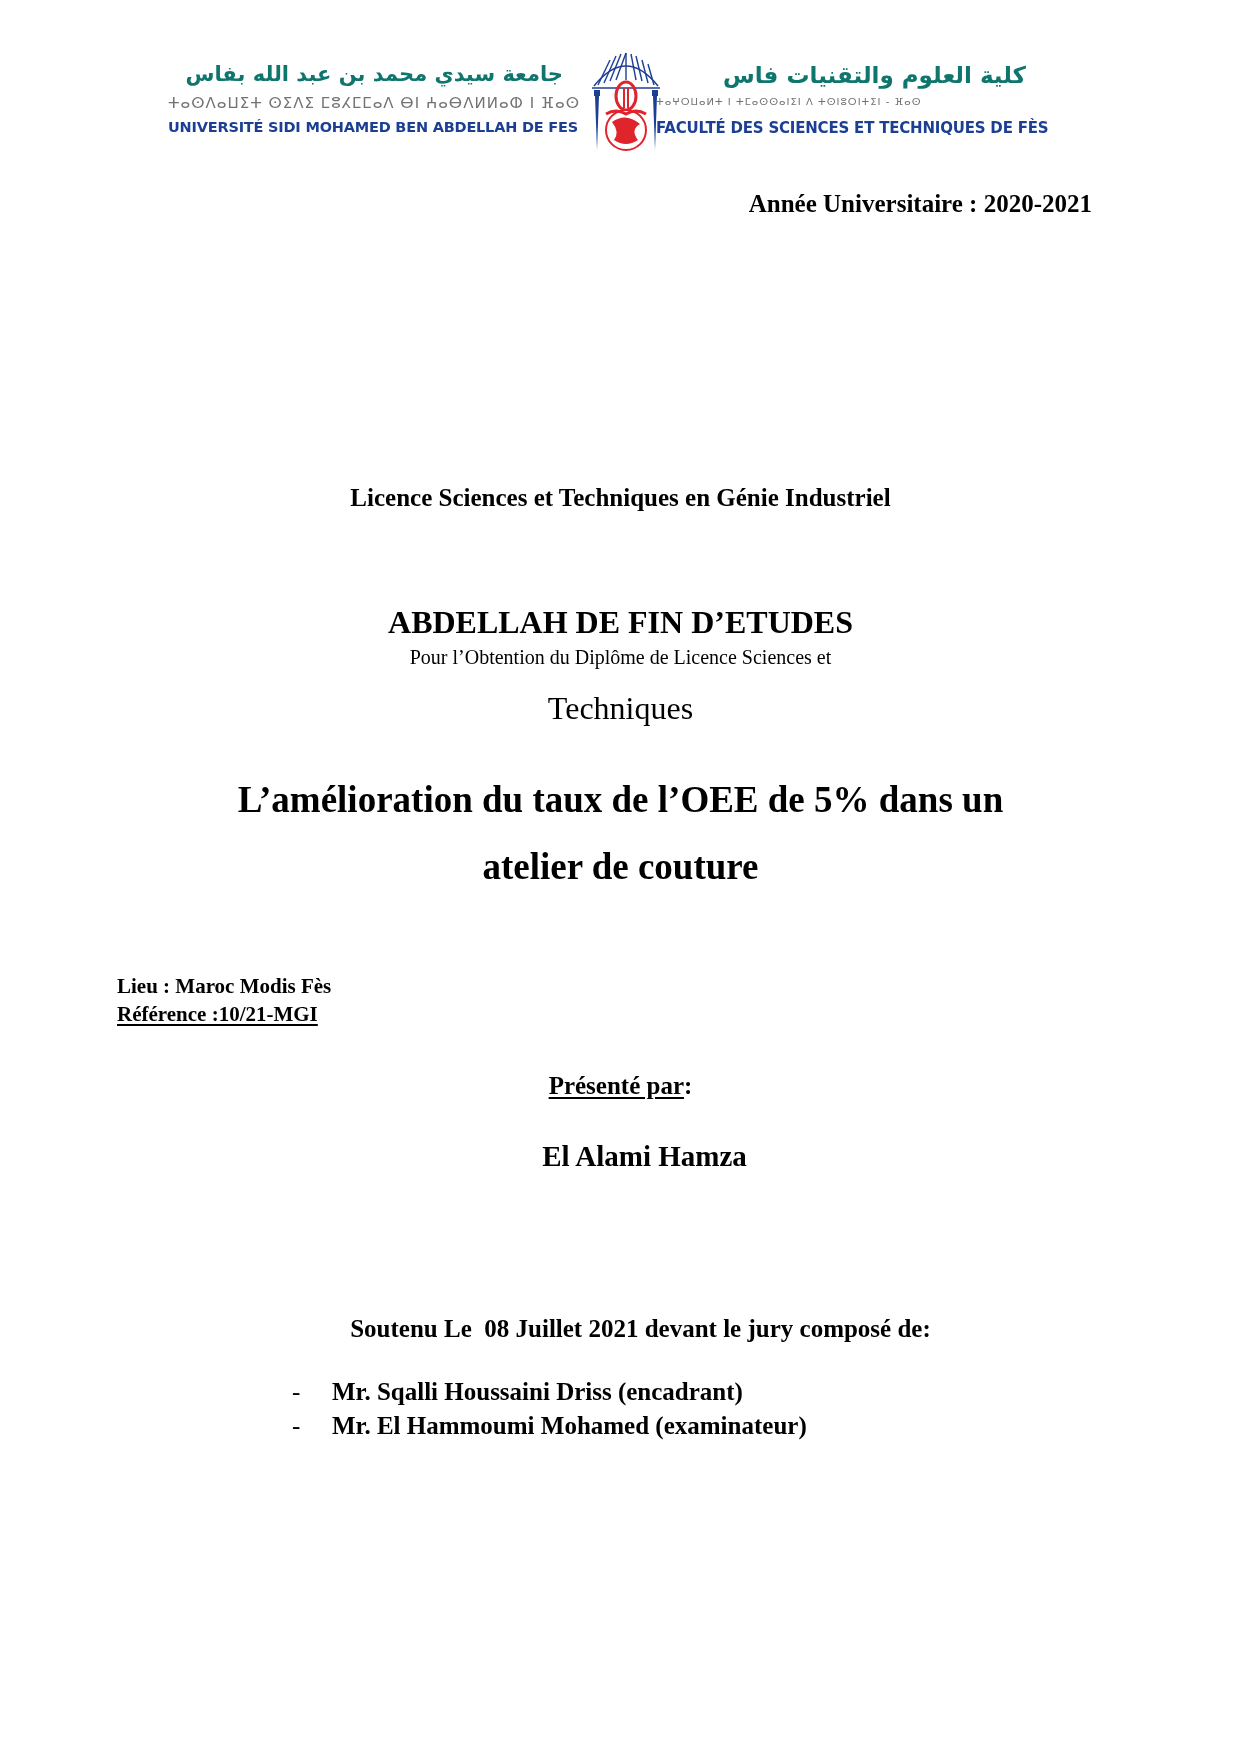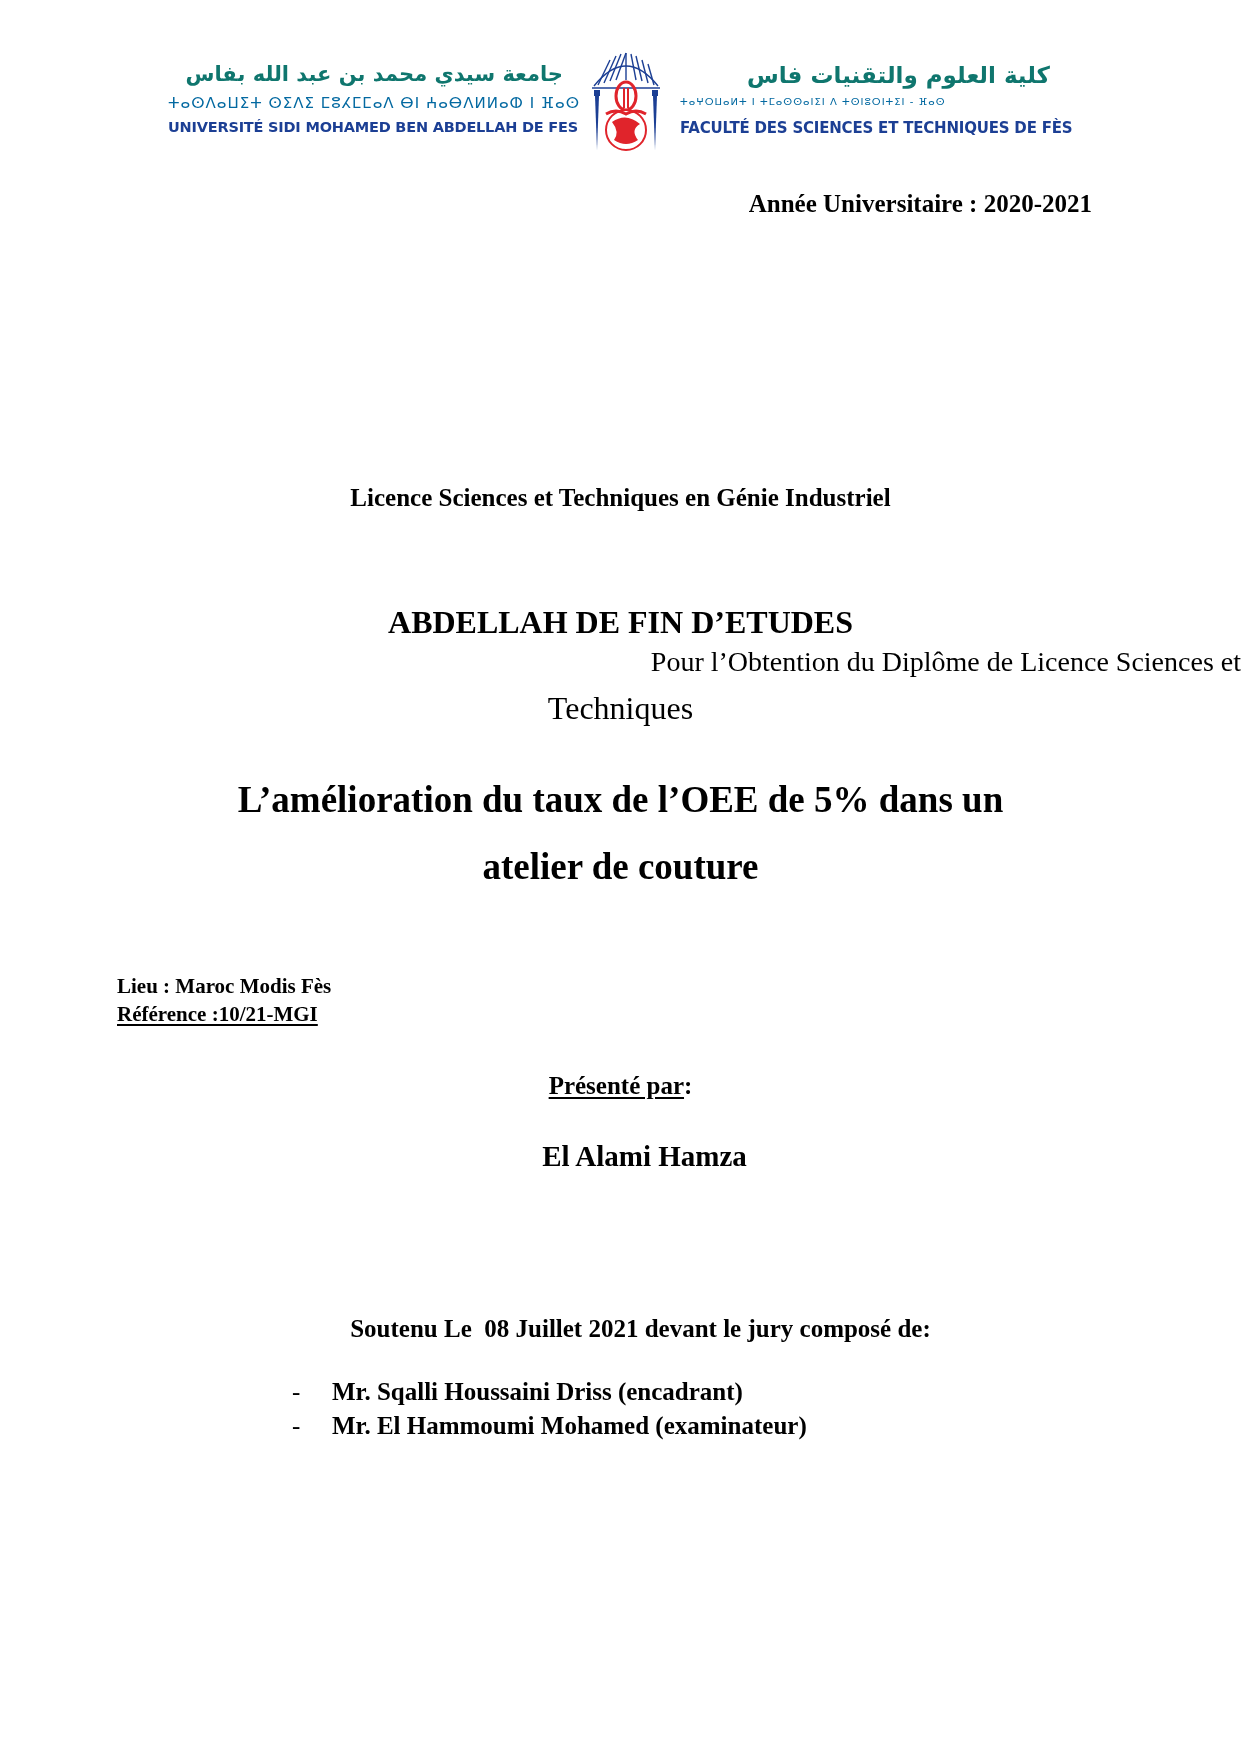--- a/index.html
+++ b/index.html
@@ -4,21 +4,21 @@
   <style>
     html, body { margin: 0; padding: 0; background: #ffffff; }
     body {
       width: 1241px; height: 1755px; position: relative; overflow: hidden;
       font-family: "Liberation Serif", serif; color: #000;
     }
     .abs { position: absolute; }
     .center { left: 0; width: 1241px; text-align: center; }
     .logo-text { font-family: "DejaVu Sans", sans-serif; font-weight: bold; color: #1c3f94; white-space: nowrap; }
     .arabic { font-family: "DejaVu Sans", sans-serif; font-weight: bold; color: #0f766e; direction: rtl; white-space: nowrap; }
-    .tifinagh { font-family: "DejaVu Sans", sans-serif; color: #0369a1; white-space: nowrap; letter-spacing: 1px; }
+    .tifinagh { font-family: "DejaVu Sans", sans-serif; color: #737373; white-space: nowrap; letter-spacing: 1px; }
     .bold { font-weight: bold; }
     .u { text-decoration: underline; text-decoration-thickness: 2px; text-underline-offset: 3px; }
   </style>
 </head>
 <body>
 
 <div class="abs" style="left:168px; top:62px; width:395px; height:90px;">
   <div class="arabic" style="position:absolute; right:0; top:0; font-size:21px;">جامعة سيدي محمد بن عبد الله بفاس</div>
   <div class="tifinagh" style="position:absolute; left:0; top:32px; font-size:15px;">ⵜⴰⵙⴷⴰⵡⵉⵜ ⵙⵉⴷⵉ ⵎⵓⵃⵎⵎⴰⴷ ⴱⵏ ⵄⴰⴱⴷⵍⵍⴰⵀ ⵏ ⴼⴰⵙ</div>
   <div class="logo-text" style="position:absolute; left:0; top:57px; font-size:14.5px; letter-spacing:-0.2px;">UNIVERSITÉ SIDI MOHAMED BEN ABDELLAH DE FES</div>
@@ -44,32 +44,32 @@
     <path d="M15 44 L17 98 L19 44 Z" fill="#1c3f94"></path>
     <path d="M73 44 L75 98 L77 44 Z" fill="#1c3f94"></path>
     <ellipse cx="46" cy="44" rx="10" ry="14" fill="none" stroke="#e0242b" stroke-width="3"></ellipse>
     <path d="M44 36 L44 56 M48 36 L48 56" stroke="#e0242b" stroke-width="2"></path>
     <circle cx="46" cy="78" r="20" fill="#fff" stroke="#e0242b" stroke-width="2"></circle>
     <path d="M32 70 Q46 60 60 72 Q50 78 58 88 Q46 96 34 88 Q40 80 32 70 Z" fill="#e0242b"></path>
     <path d="M26 62 Q36 56 46 62 Q56 56 66 62" stroke="#e0242b" stroke-width="3" fill="none"></path>
   </svg>
 </div>
 
-<div class="abs" style="left:680px; top:62px; width:420px; height:90px;">
+<div class="abs" style="left:656px; top:62px; width:420px; height:90px;">
   <div class="arabic" style="position:absolute; right:50px; top:0; font-size:23px; letter-spacing:1px;">كلية العلوم والتقنيات فاس</div>
   <div class="tifinagh" style="position:absolute; left:0; top:34px; font-size:10px;">ⵜⴰⵖⵔⵡⴰⵍⵜ ⵏ ⵜⵎⴰⵙⵙⴰⵏⵉⵏ ⴷ ⵜⵙⵏⵓⵔⵏⵜⵉⵏ - ⴼⴰⵙ</div>
   <div class="logo-text" style="position:absolute; left:0; top:57px; font-size:15px; letter-spacing:-0.2px;">FACULTÉ DES SCIENCES ET TECHNIQUES DE FÈS</div>
 </div>
 
 <div class="abs bold" style="right:149px; top:190px; font-size:25px;">Année Universitaire : 2020-2021</div>
 
 <div class="abs center bold" style="top:484px; font-size:25px;">Licence Sciences et Techniques en Génie Industriel</div>
 
 <div class="abs center bold" style="top:604px; font-size:32px;">ABDELLAH DE FIN D’ETUDES</div>
-<div class="abs center" style="top:646px; font-size:28px;text-align:right;">Pour l’Obtention du Diplôme de Licence Sciences et</div>
+<div class="abs center" style="top:646px; font-size:20px;">Pour l’Obtention du Diplôme de Licence Sciences et</div>
 <div class="abs center" style="top:690px; font-size:32px;">Techniques</div>
 
 <div class="abs center bold" style="top:778px; font-size:37px;">L’amélioration du taux de l’OEE de 5% dans un</div>
 <div class="abs center bold" style="top:845px; font-size:37px;">atelier de couture</div>
 
 <div class="abs bold" style="left:117px; top:974px; font-size:21px;">Lieu : Maroc Modis Fès</div>
 <div class="abs bold u" style="left:117px; top:1002px; font-size:21px;">Référence :10/21-MGI</div>
 
 <div class="abs center bold" style="top:1072px; font-size:25px;">
   <span class="u">Présenté par</span><span>:</span>

